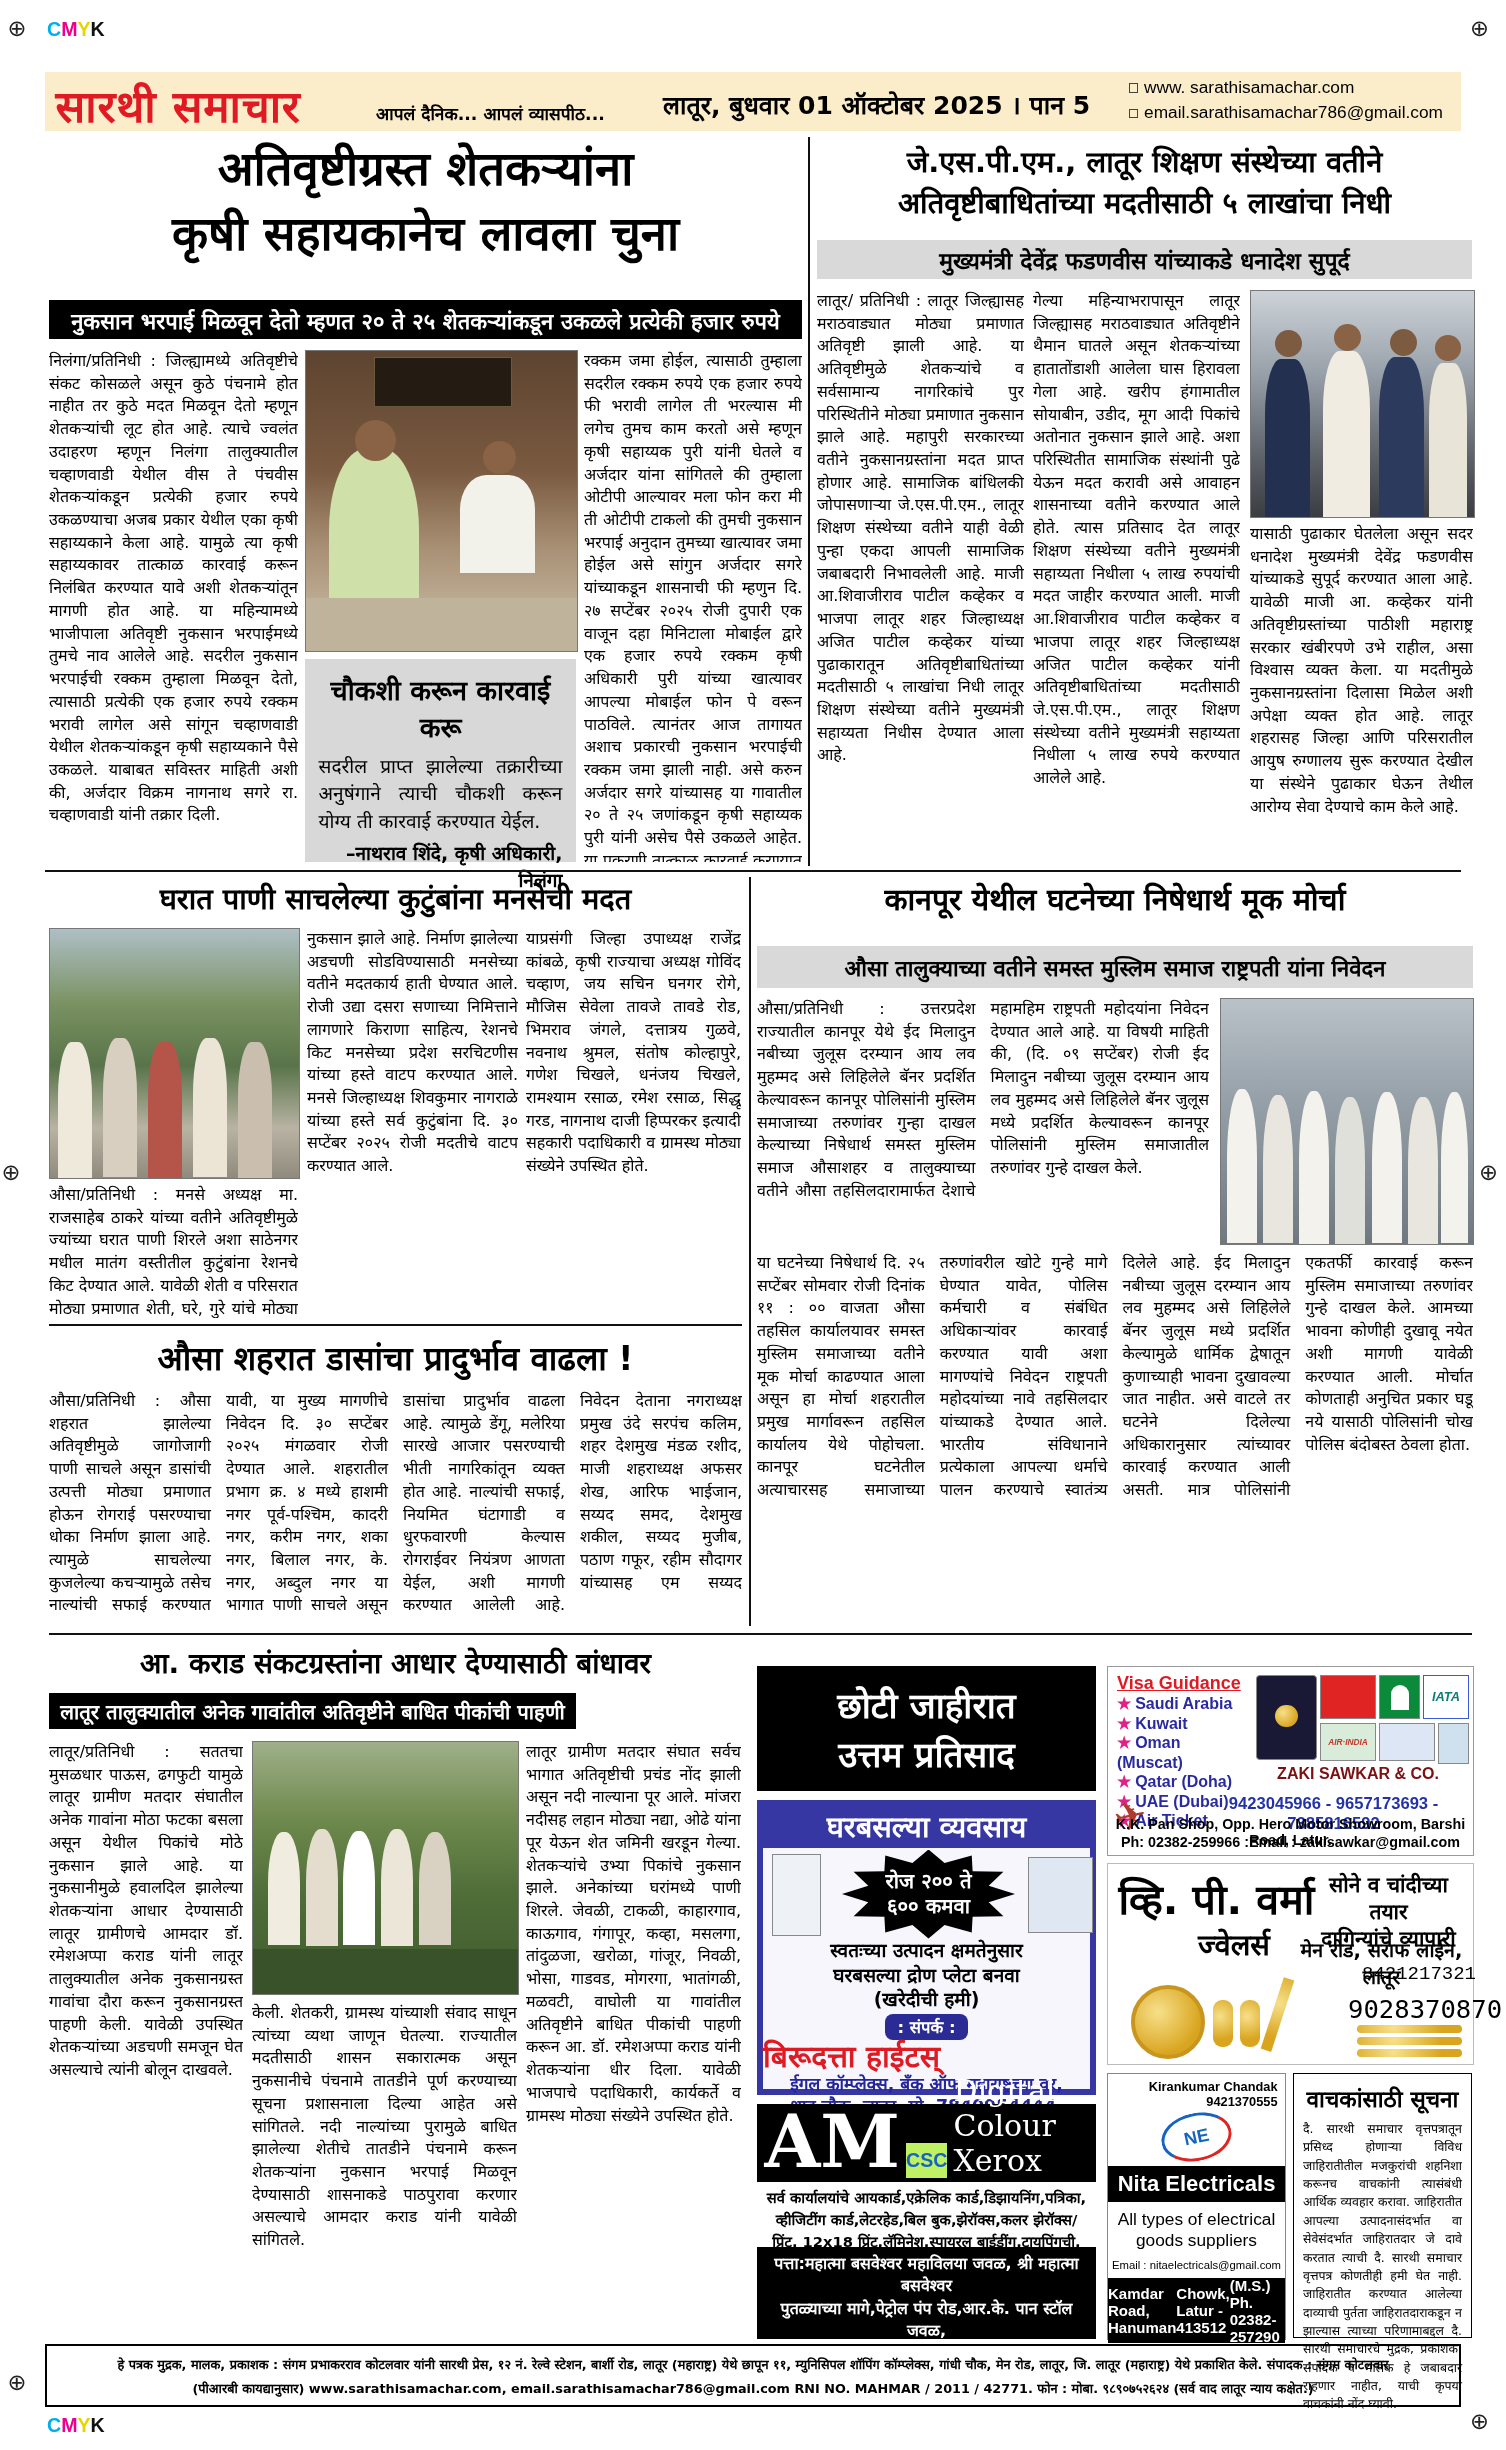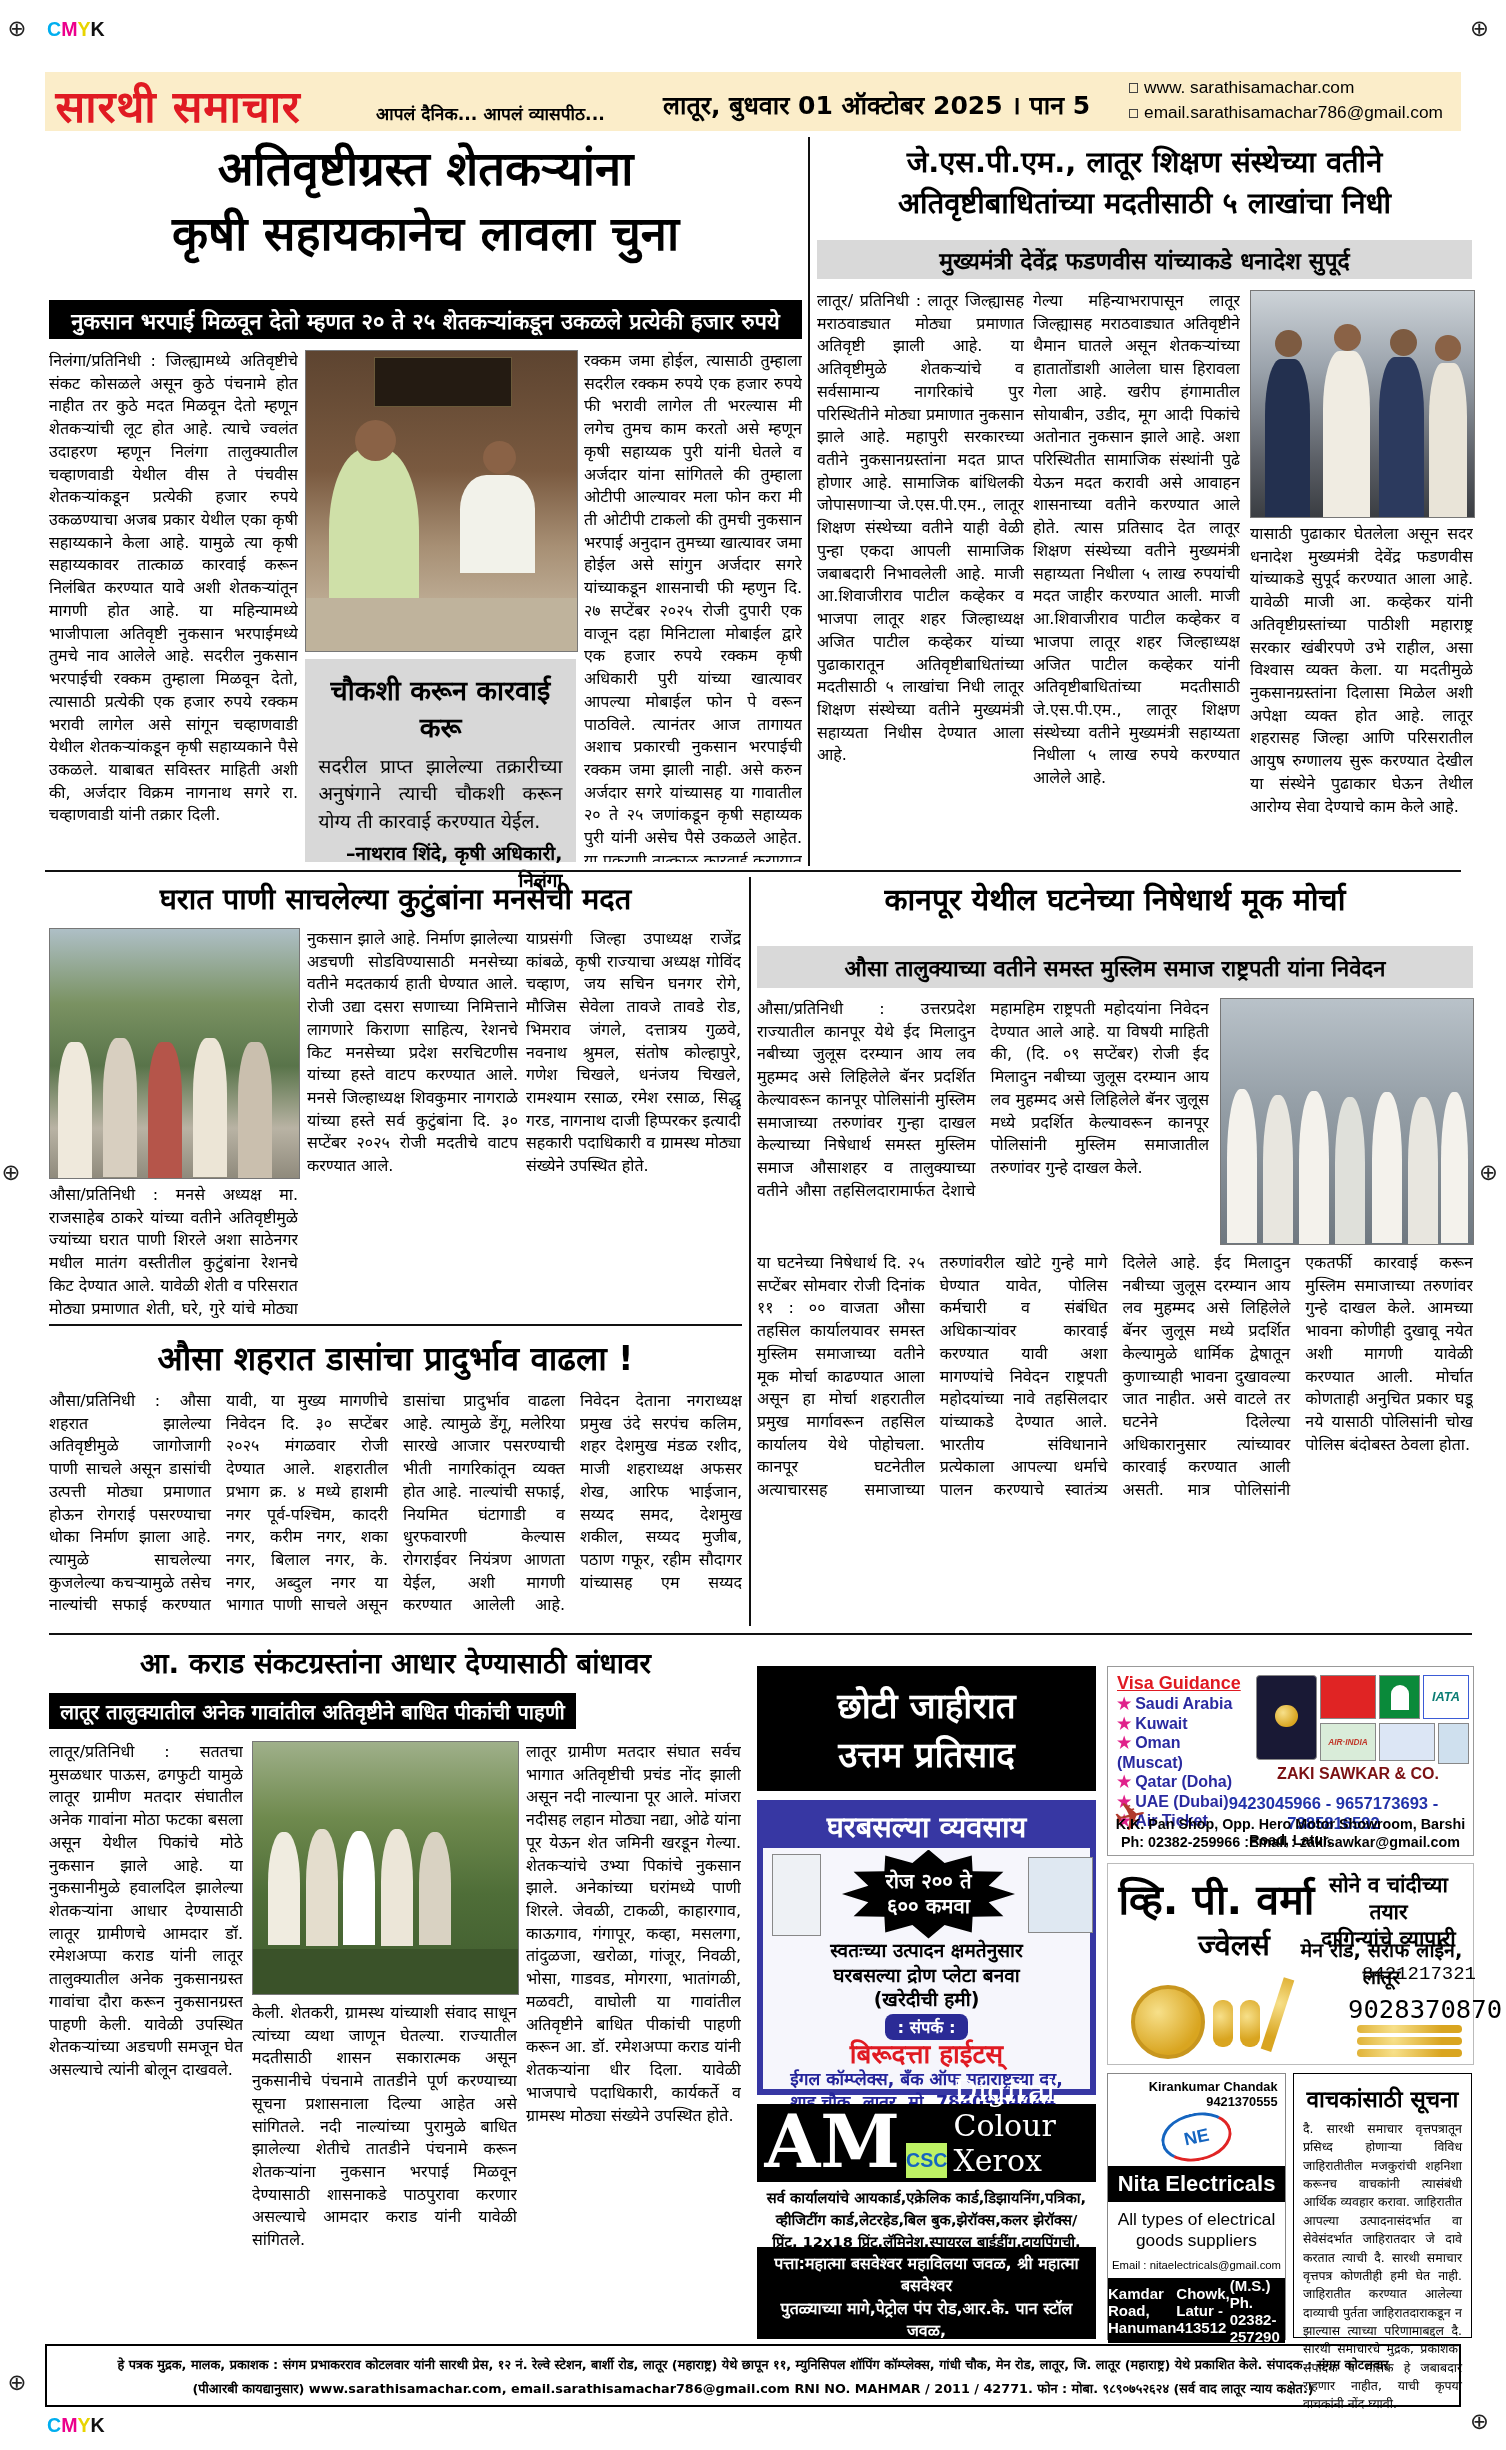--- a/index.html
+++ b/index.html
@@ -34,21 +34,21 @@
   
   .ad-chhoti{background:#000;color:#fff;display:flex;flex-direction:column;align-items:center;justify-content:center;gap:2px}
   .ad-chhoti div{font-size:35px;font-weight:bold}
   .ghar{border:6px solid #3737a3;background:#f6f6fc}
   .ghar-head{background:#3737a3;color:#fff;font-size:29px;font-weight:bold;text-align:center;height:42px;line-height:42px}
   .starburst{background:#000;color:#fff;display:flex;flex-direction:column;align-items:center;justify-content:center;
     clip-path:polygon(100% 50%,84.8% 59.3%,93.3% 75%,75.5% 75.5%,75% 93.3%,59.3% 84.8%,50% 100%,40.7% 84.8%,25% 93.3%,24.5% 75.5%,6.7% 75%,15.2% 59.3%,0% 50%,15.2% 40.7%,6.7% 25%,24.5% 24.5%,25% 6.7%,40.7% 15.2%,50% 0%,59.3% 15.2%,75% 6.7%,75.5% 24.5%,93.3% 25%,84.8% 40.7%)}
   .starburst div{font-size:20.3px;font-weight:bold;line-height:1.25}
   .ghar-line{font-size:19px;font-weight:bold;text-align:center;line-height:1.3}
   .contact-badge{display:inline-block;background:#2b2b96;color:#fff;font-size:16.6px;font-weight:bold;padding:1.5px 12px;border-radius:8px}
-  .ghar-brand{color:#e01a22;font-size:26px;font-weight:bold;text-align:center;line-height:1.1}
+  .ghar-brand{color:#e01a22;font-size:30px;font-weight:bold;line-height:1.1}
   .ghar-addr{color:#24249b;font-size:17.3px;font-weight:bold;text-align:center;line-height:1.32}
   .am{background:#000;color:#fff}
   .am-brand{font-family:"DejaVu Serif",serif;font-size:72px;font-weight:bold;line-height:1}
   .am-csc{background:#bef264;color:#1565c0;font-weight:bold;font-size:19.6px;width:54px;height:35px;line-height:35px;font-family:"Liberation Sans",sans-serif}
   .am-title{font-family:"DejaVu Serif",serif;font-size:30px;color:#fff}
   .am-mid{background:#fff;color:#000;font-size:14.7px;font-weight:bold;text-align:center;line-height:1.5;padding:4.5px 7.5px}
   .am-bot{font-size:16px;font-weight:bold;text-align:center;line-height:1.4}
   .zaki{border:1.5px solid #999;background:#fff}
   .zaki-title{color:#e01a22;font-size:18px;font-weight:bold;text-decoration:underline;font-family:"Liberation Sans",sans-serif}
   .zaki-item{font-size:16px;font-weight:bold;color:#2a2aa0;font-family:"Liberation Sans",sans-serif;line-height:1.22}

